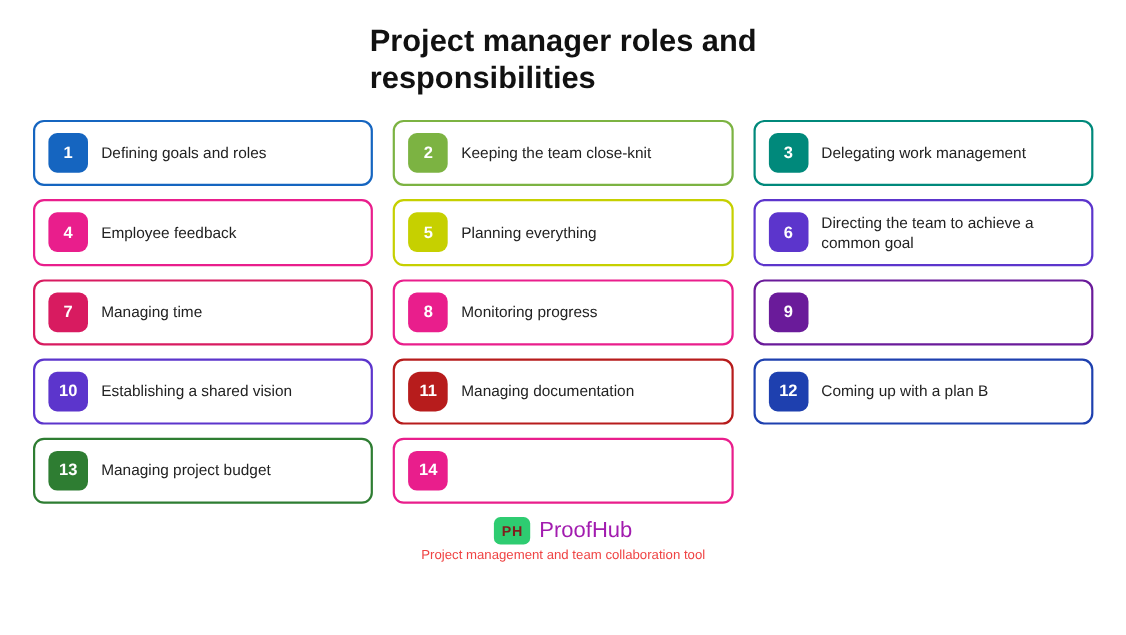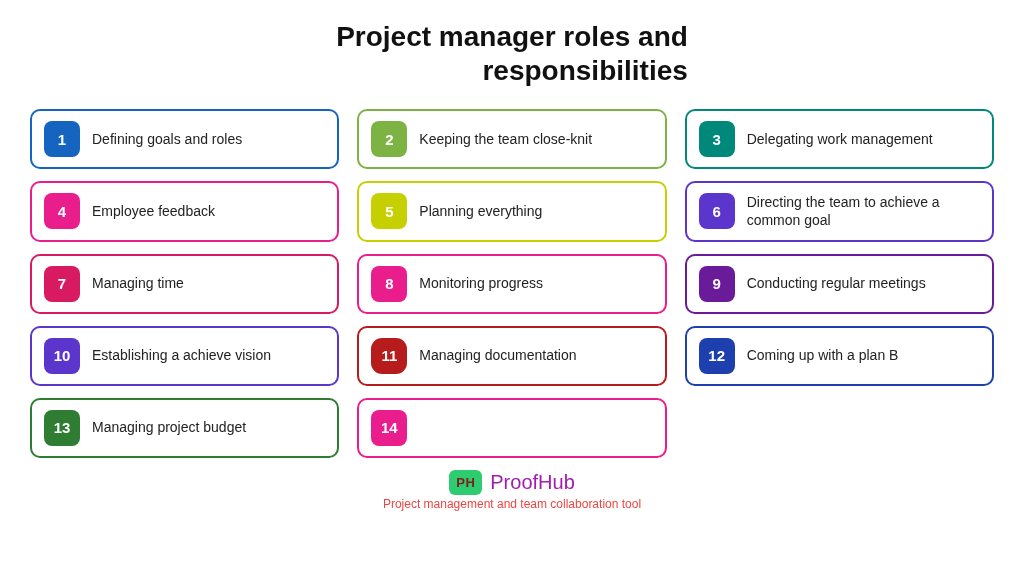--- a/index.html
+++ b/index.html
@@ -10,21 +10,21 @@
       height: 577px;
       overflow: hidden;
       display: flex;
       flex-direction: column;
       align-items: center;
       padding: 20px 30px 10px;
     }
     .title {
       font-size: 28px;
       font-weight: 900;
-      text-align: right;
+      text-align: left;
       color: #111;
       line-height: 1.2;
       margin-bottom: 22px;
     }
     .grid {
       display: grid;
       grid-template-columns: repeat(3, 1fr);
       gap: 12px 18px;
       width: 100%;
       max-width: 980px;
@@ -155,25 +155,24 @@
     <div class="card c-magenta">
       <div class="badge">7</div>
       <span class="card-text">Managing time</span>
     </div>
     <div class="card c-pink">
       <div class="badge">8</div>
       <span class="card-text">Monitoring progress</span>
     </div>
     <div class="card c-violet">
       <div class="badge">9</div>
-      <span class="card-text">Conducting regular meetings</span>
     </div>
     <div class="card c-indigo">
       <div class="badge">10</div>
-      <span class="card-text">Establishing a achieve vision</span>
+      <span class="card-text">Establishing a shared vision</span>
     </div>
     <div class="card c-crimson">
       <div class="badge">11</div>
       <span class="card-text">Managing documentation</span>
     </div>
     <div class="card c-royalblue">
       <div class="badge">12</div>
       <span class="card-text">Coming up with a plan B</span>
     </div>
     <div class="card c-darkgreen">

